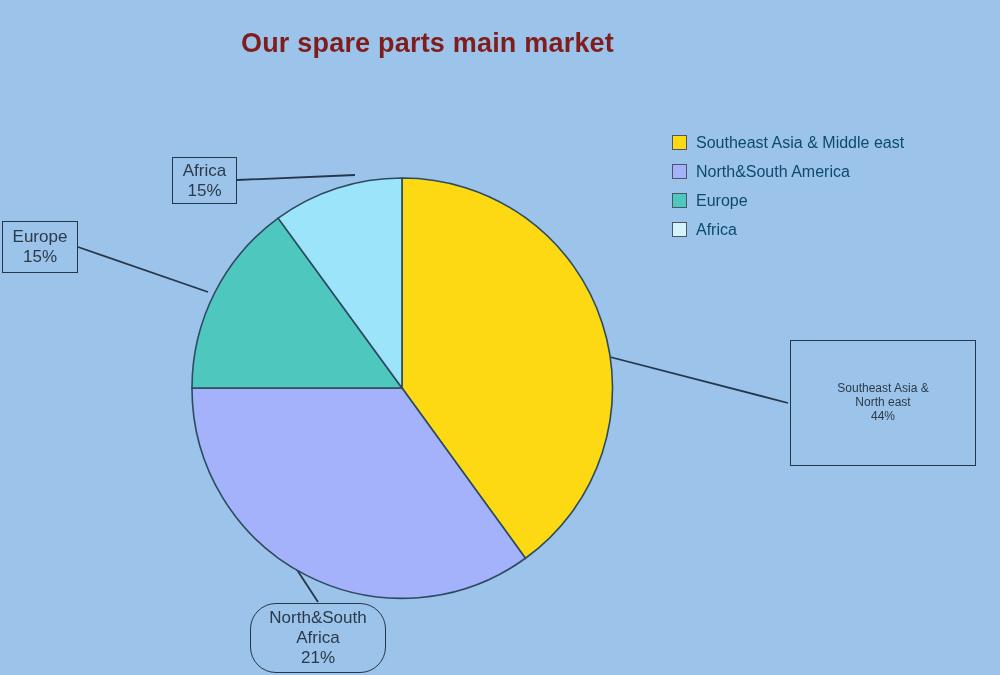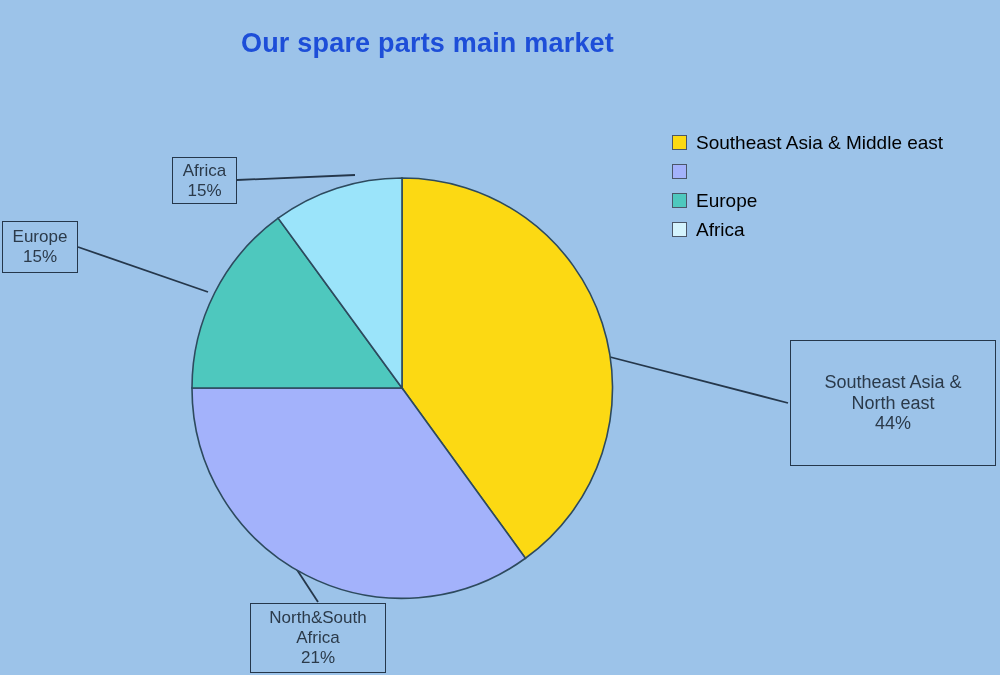--- a/index.html
+++ b/index.html
@@ -16,21 +16,21 @@
     font-family: "Liberation Sans", sans-serif;
   }
   #chart-title {
     position: absolute;
     left: 0;
     top: 28px;
     width: 855px;
     text-align: center;
     font-size: 27px;
     font-weight: bold;
-    color: #1d4ed8;
+    color: #7f1d1d;
     letter-spacing: 0.2px;
     white-space: nowrap;
   }
   #pie-svg {
     position: absolute;
     left: 0;
     top: 0;
   }
   #legend {
     position: absolute;
@@ -44,42 +44,42 @@
     height: 29px;
   }
   .legend-swatch {
     width: 13px;
     height: 13px;
     border: 1px solid #4a5668;
     margin-right: 9px;
     flex: 0 0 auto;
   }
   .legend-label {
-    font-size: 19px;
-    color: #000000;
+    font-size: 16px;
+    color: #0c4a6e;
     white-space: nowrap;
     line-height: 1;
   }
   .callout {
     position: absolute;
     box-sizing: border-box;
     border: 1.6px solid #25374b;
     background: transparent;
     color: #2b3a4a;
     display: flex;
     flex-direction: column;
     align-items: center;
     justify-content: center;
     text-align: center;
     font-size: 17px;
     line-height: 1.16;
   }
   .callout span { display: block; white-space: nowrap; }
-  #callout-sea    { left: 790px; top: 340px;  width: 206px; height: 126px; font-size: 18px; }
-  #callout-nsa    { left: 250px; top: 603px;  width: 136px; height: 70px;  font-size: 17px; }
+  #callout-sea    { left: 790px; top: 340px;  width: 186px; height: 126px; font-size: 12px; }
+  #callout-nsa    { left: 250px; top: 603px;  width: 136px; height: 70px;  font-size: 17px; border-radius: 26px; }
   #callout-europe { left: 2px;   top: 221px;  width: 76px;  height: 52px;  font-size: 17px; }
   #callout-africa { left: 172px; top: 157px;  width: 65px;  height: 47px;  font-size: 17px; }
 </style>
 </head>
 <body>
 
 <div id="slide">
 
   <div id="chart-title">Our spare parts main market</div>
 
@@ -99,20 +99,21 @@
     <path d="M 402 388 L 278.14 218.14 A 210 210 0 0 1 402 178 Z" fill="#9be4fa" stroke="#2d4a5e" stroke-width="1.6"></path>
   </svg>
 
   <div id="legend">
     <div class="legend-row">
       <span class="legend-swatch" style="background:#fcd913"></span>
       <span class="legend-label">Southeast Asia &amp; Middle east</span>
     </div>
     <div class="legend-row">
       <span class="legend-swatch" style="background:#a3b2fb"></span>
+      <span class="legend-label">North&amp;South America</span>
     </div>
     <div class="legend-row">
       <span class="legend-swatch" style="background:#4ec8be"></span>
       <span class="legend-label">Europe</span>
     </div>
     <div class="legend-row">
       <span class="legend-swatch" style="background:#d4f3fd"></span>
       <span class="legend-label">Africa</span>
     </div>
   </div>

